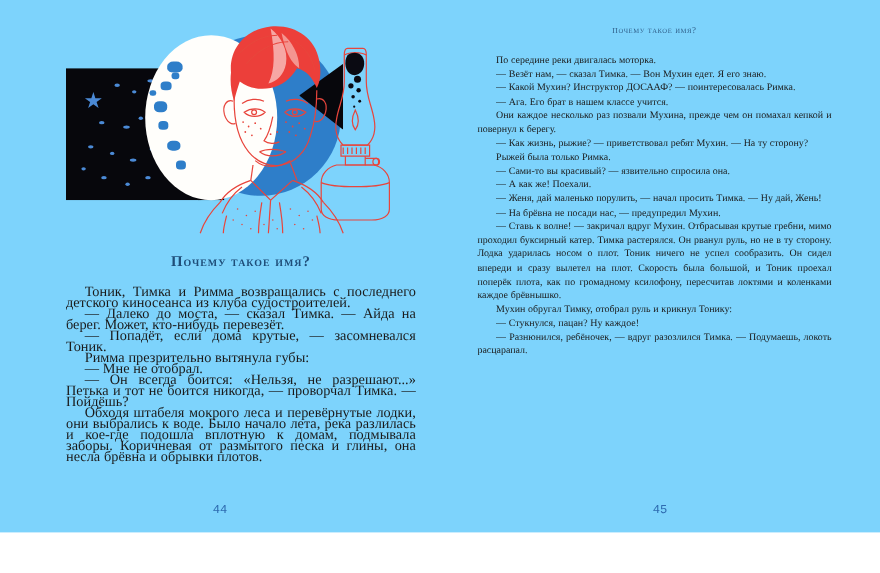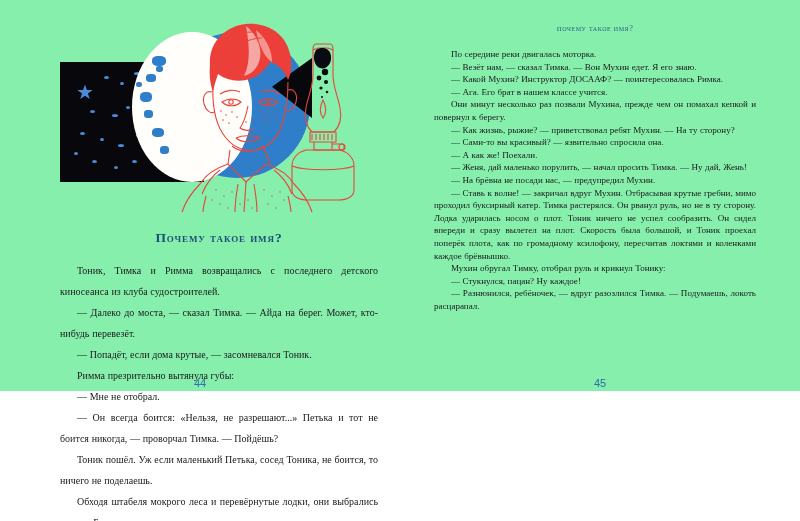--- a/index.html
+++ b/index.html
@@ -17,22 +17,22 @@
   .spread {
     position: relative;
     width: 800px;
     height: 521px;
     background: #ffffff;
     display: flex;
   }
   .page {
     position: relative;
     width: 400px;
-    height: 391px;
-    background: #86efac;
+    height: 484px;
+    background: #7dd3fc;
     box-sizing: border-box;
   }
   .page-left  { padding: 22px 22px 0 60px; }
   .page-right { padding: 22px 44px 0 34px; }
 
   
   .running-head {
     text-align: center;
     font-family: "Liberation Serif", "DejaVu Serif", serif;
     font-size: 8.2px;
@@ -137,39 +137,39 @@
     color: #1f4e79;
     font-variant: small-caps;
     letter-spacing: 0.9px;
     font-weight: 700;
     margin: 4px 0 14px 0;
   }
 
   
   .body-text p {
     margin: 0;
-    font-size: 10px;
-    line-height: 21px;
+    font-size: 13px;
+    line-height: 10px;
     text-align: justify;
     text-indent: 17px;
     hyphens: none;
     word-spacing: 0.2px;
   }
   .page-right .body-text p { font-size: 9.05px; line-height: 12.6px; }
 
   
   .folio {
     position: absolute;
-    bottom: 2px;
+    bottom: 14px;
     width: 100%;
     left: 0;
     text-align: center;
     font-size: 11px;
     color: #2e6bb0;
-    font-family: Liberation Sans, sans-serif;
+    font-family: Liberation Mono, monospace;
   }
   .page-left .folio { padding-right: 38px; }
   .page-right .folio { padding-right: 10px; }
 </style>
 </head>
 <body>
 
 <div class="spread">
 
   <div class="page page-left">
@@ -351,38 +351,38 @@
 
     <h1 class="chapter-title">Почему такое имя?</h1>
 
     <div class="body-text">
       <p>Тоник, Тимка и Римма возвращались с последнего детского киносеанса из клуба судостроителей.</p>
       <p>— Далеко до моста, — сказал Тимка. — Айда на берег. Может, кто-нибудь перевезёт.</p>
       <p>— Попадёт, если дома крутые, — засомневался Тоник.</p>
       <p>Римма презрительно вытянула губы:</p>
       <p>— Мне не отобрал.</p>
       <p>— Он всегда боится: «Нельзя, не разрешают...» Петька и тот не боится никогда, — проворчал Тимка. — Пойдёшь?</p>
-      <p>Тоник пошёл. Уж если маленький Петька, сосед Тоника, не боится, то ничего не поделаешь.</p>
       <p>Обходя штабеля мокрого леса и перевёрнутые лодки, они выбрались к воде. Было начало лета, река разлилась и кое-где подошла вплотную к домам, подмывала заборы. Коричневая от размытого песка и глины, она несла брёвна и обрывки плотов.</p>
     </div>
 
     <div class="folio">44</div>
   </div>
 
   <div class="page page-right">
 
     <div class="running-head">Почему такое имя?</div>
 
     <div class="body-text">
       <p>По середине реки двигалась моторка.</p>
       <p>— Везёт нам, — сказал Тимка. — Вон Мухин едет. Я его знаю.</p>
       <p>— Какой Мухин? Инструктор ДОСААФ? — поинтересовалась Римка.</p>
       <p>— Ага. Его брат в нашем классе учится.</p>
-      <p>Они минут несколько раз позвали Мухина, прежде чем он помахал кепкой и повернул к берегу.</p>
+      <p>Они каждое несколько раз позвали Мухина, прежде чем он помахал кепкой и повернул к берегу.</p>
       <p>— Как жизнь, рыжие? — приветствовал ребят Мухин. — На ту сторону?</p>
+      <p>Рыжей была только Римка.</p>
       <p>— Сами-то вы красивый? — язвительно спросила она.</p>
       <p>— А как же! Поехали.</p>
       <p>— Женя, дай маленько порулить, — начал просить Тимка. — Ну дай, Жень!</p>
       <p>— На брёвна не посади нас, — предупредил Мухин.</p>
       <p>— Ставь к волне! — закричал вдруг Мухин. Отбрасывая крутые гребни, мимо проходил буксирный катер. Тимка растерялся. Он рванул руль, но не в ту сторону. Лодка ударилась носом о плот. Тоник ничего не успел сообразить. Он сидел впереди и сразу вылетел на плот. Скорость была большой, и Тоник проехал поперёк плота, как по громадному ксилофону, пересчитав локтями и коленками каждое брёвнышко.</p>
       <p>Мухин обругал Тимку, отобрал руль и крикнул Тонику:</p>
       <p>— Стукнулся, пацан? Ну каждое!</p>
       <p>— Разнюнился, ребёночек, — вдруг разозлился Тимка. — Подумаешь, локоть расцарапал.</p>
     </div>
 

